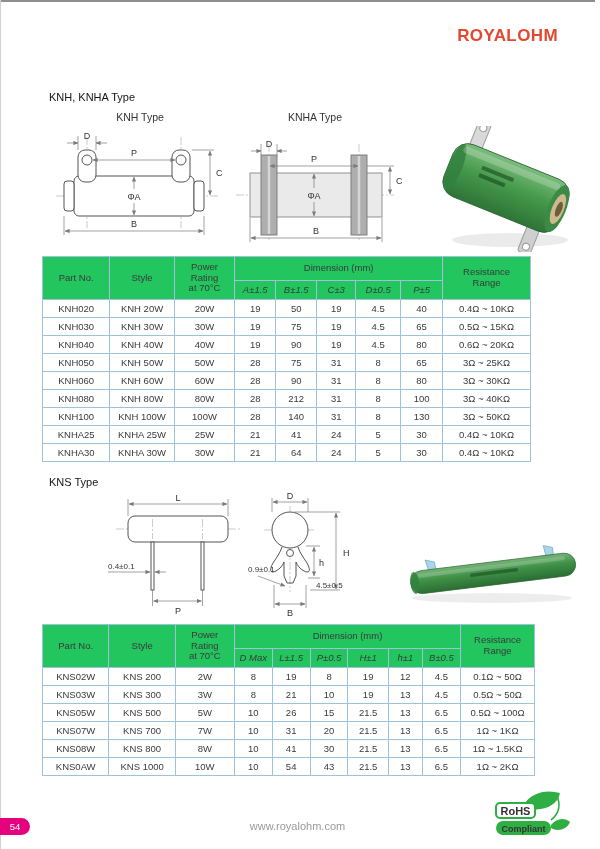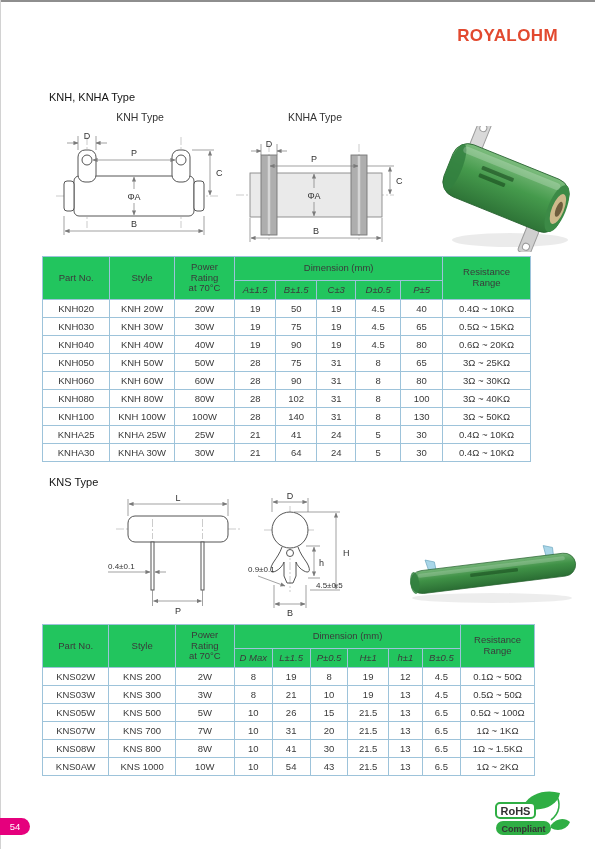--- a/index.html
+++ b/index.html
@@ -230,21 +230,21 @@
           <td>31</td>
           <td>8</td>
           <td>80</td>
           <td>3Ω ~ 30KΩ</td>
         </tr>
         <tr>
           <td>KNH080</td>
           <td>KNH 80W</td>
           <td>80W</td>
           <td>28</td>
-          <td>102</td>
+          <td>212</td>
           <td>31</td>
           <td>8</td>
           <td>100</td>
           <td>3Ω ~ 40KΩ</td>
         </tr>
         <tr>
           <td>KNH100</td>
           <td>KNH 100W</td>
           <td>100W</td>
           <td>28</td>
@@ -468,20 +468,21 @@
           <td>43</td>
           <td>21.5</td>
           <td>13</td>
           <td>6.5</td>
           <td>1Ω ~ 2KΩ</td>
         </tr>
       </tbody>
     </table>
 
   <div class="badge">54</div>
+  <div class="url">www.royalohm.com</div>
   <svg class="rohs" style="left:494px;top:789px" width="78" height="56" viewBox="0 0 78 56">
     <path d="M30 16 C36 4 52 0 66 4 C64 16 50 22 38 20 C34 19 31 18 30 16 Z" fill="#2fae44"></path>
     <path d="M62 6 C67 14 66 24 57 31" fill="none" stroke="#2fae44" stroke-width="1.6"></path>
     <path d="M57 36 C62 29 71 28 76 33 C73 41 63 43 57 39 Z" fill="#2fae44"></path>
     <rect x="2" y="14" width="39" height="15" rx="4" fill="#fff" stroke="#2fae44" stroke-width="2"></rect>
     <text x="21.5" y="26" text-anchor="middle" font-size="11" font-weight="bold" fill="#2fae44">RoHS</text>
     <rect x="2" y="32" width="55" height="14" rx="7" fill="#2fae44"></rect>
     <text x="29.5" y="42.5" text-anchor="middle" font-size="9" font-weight="bold" fill="#fff">Compliant</text>
   </svg>
 

